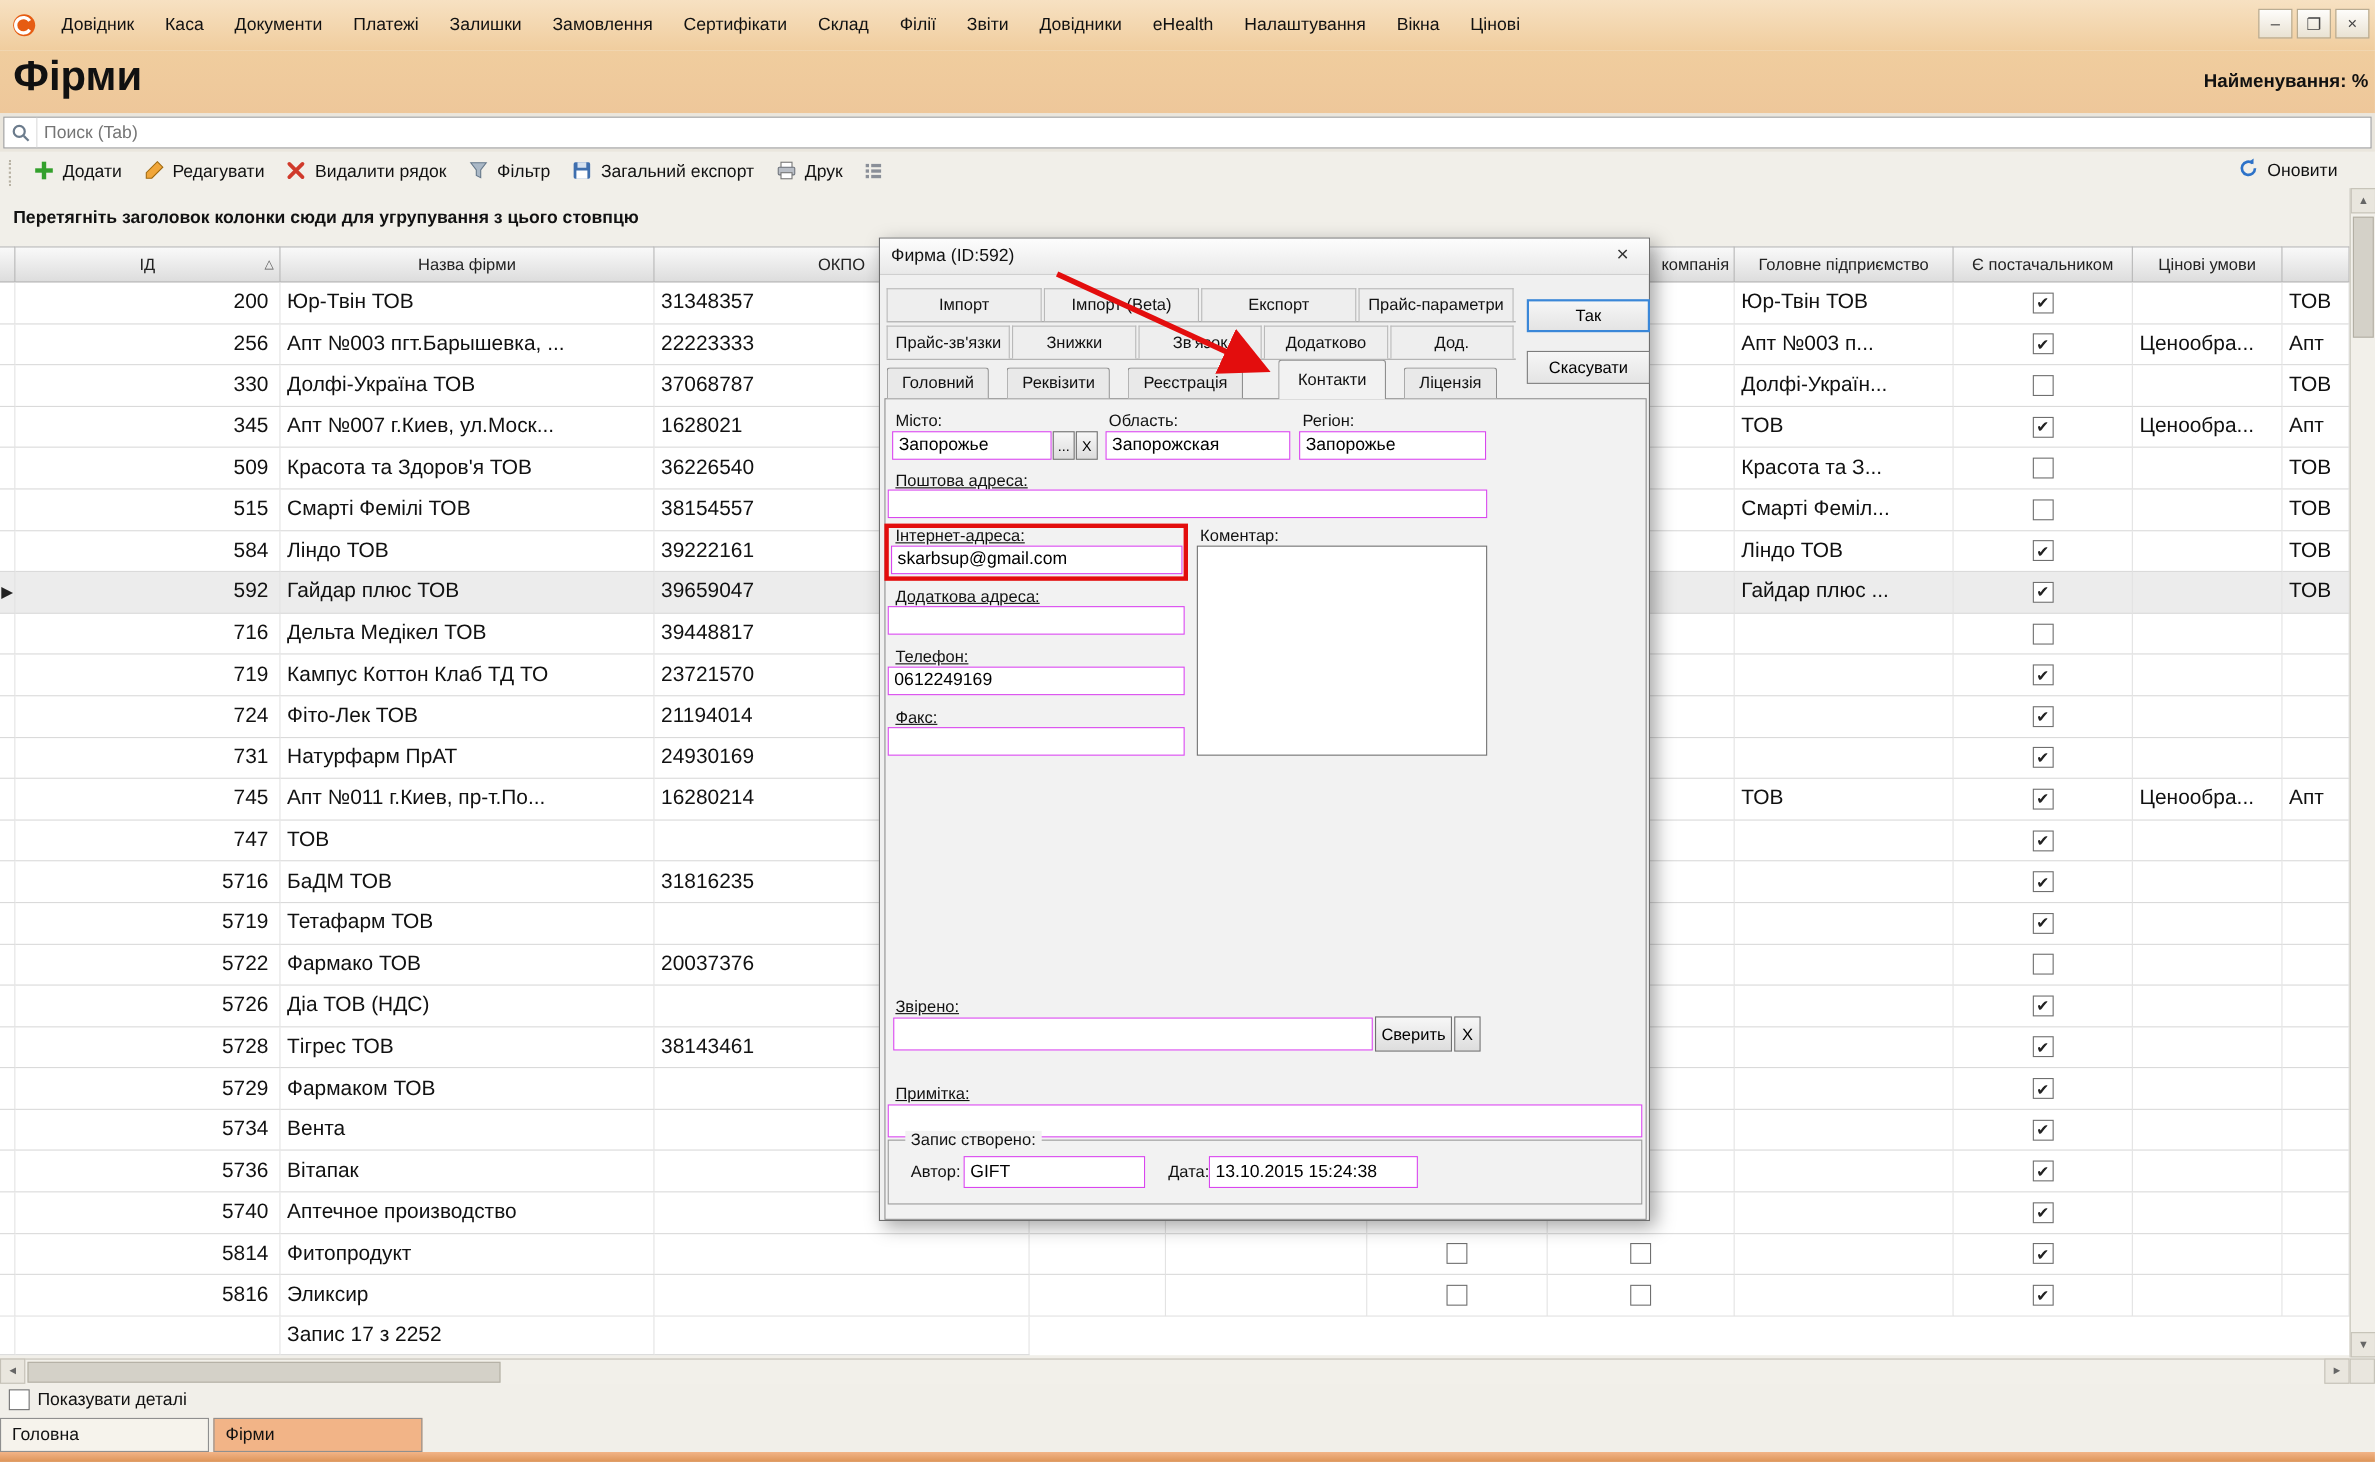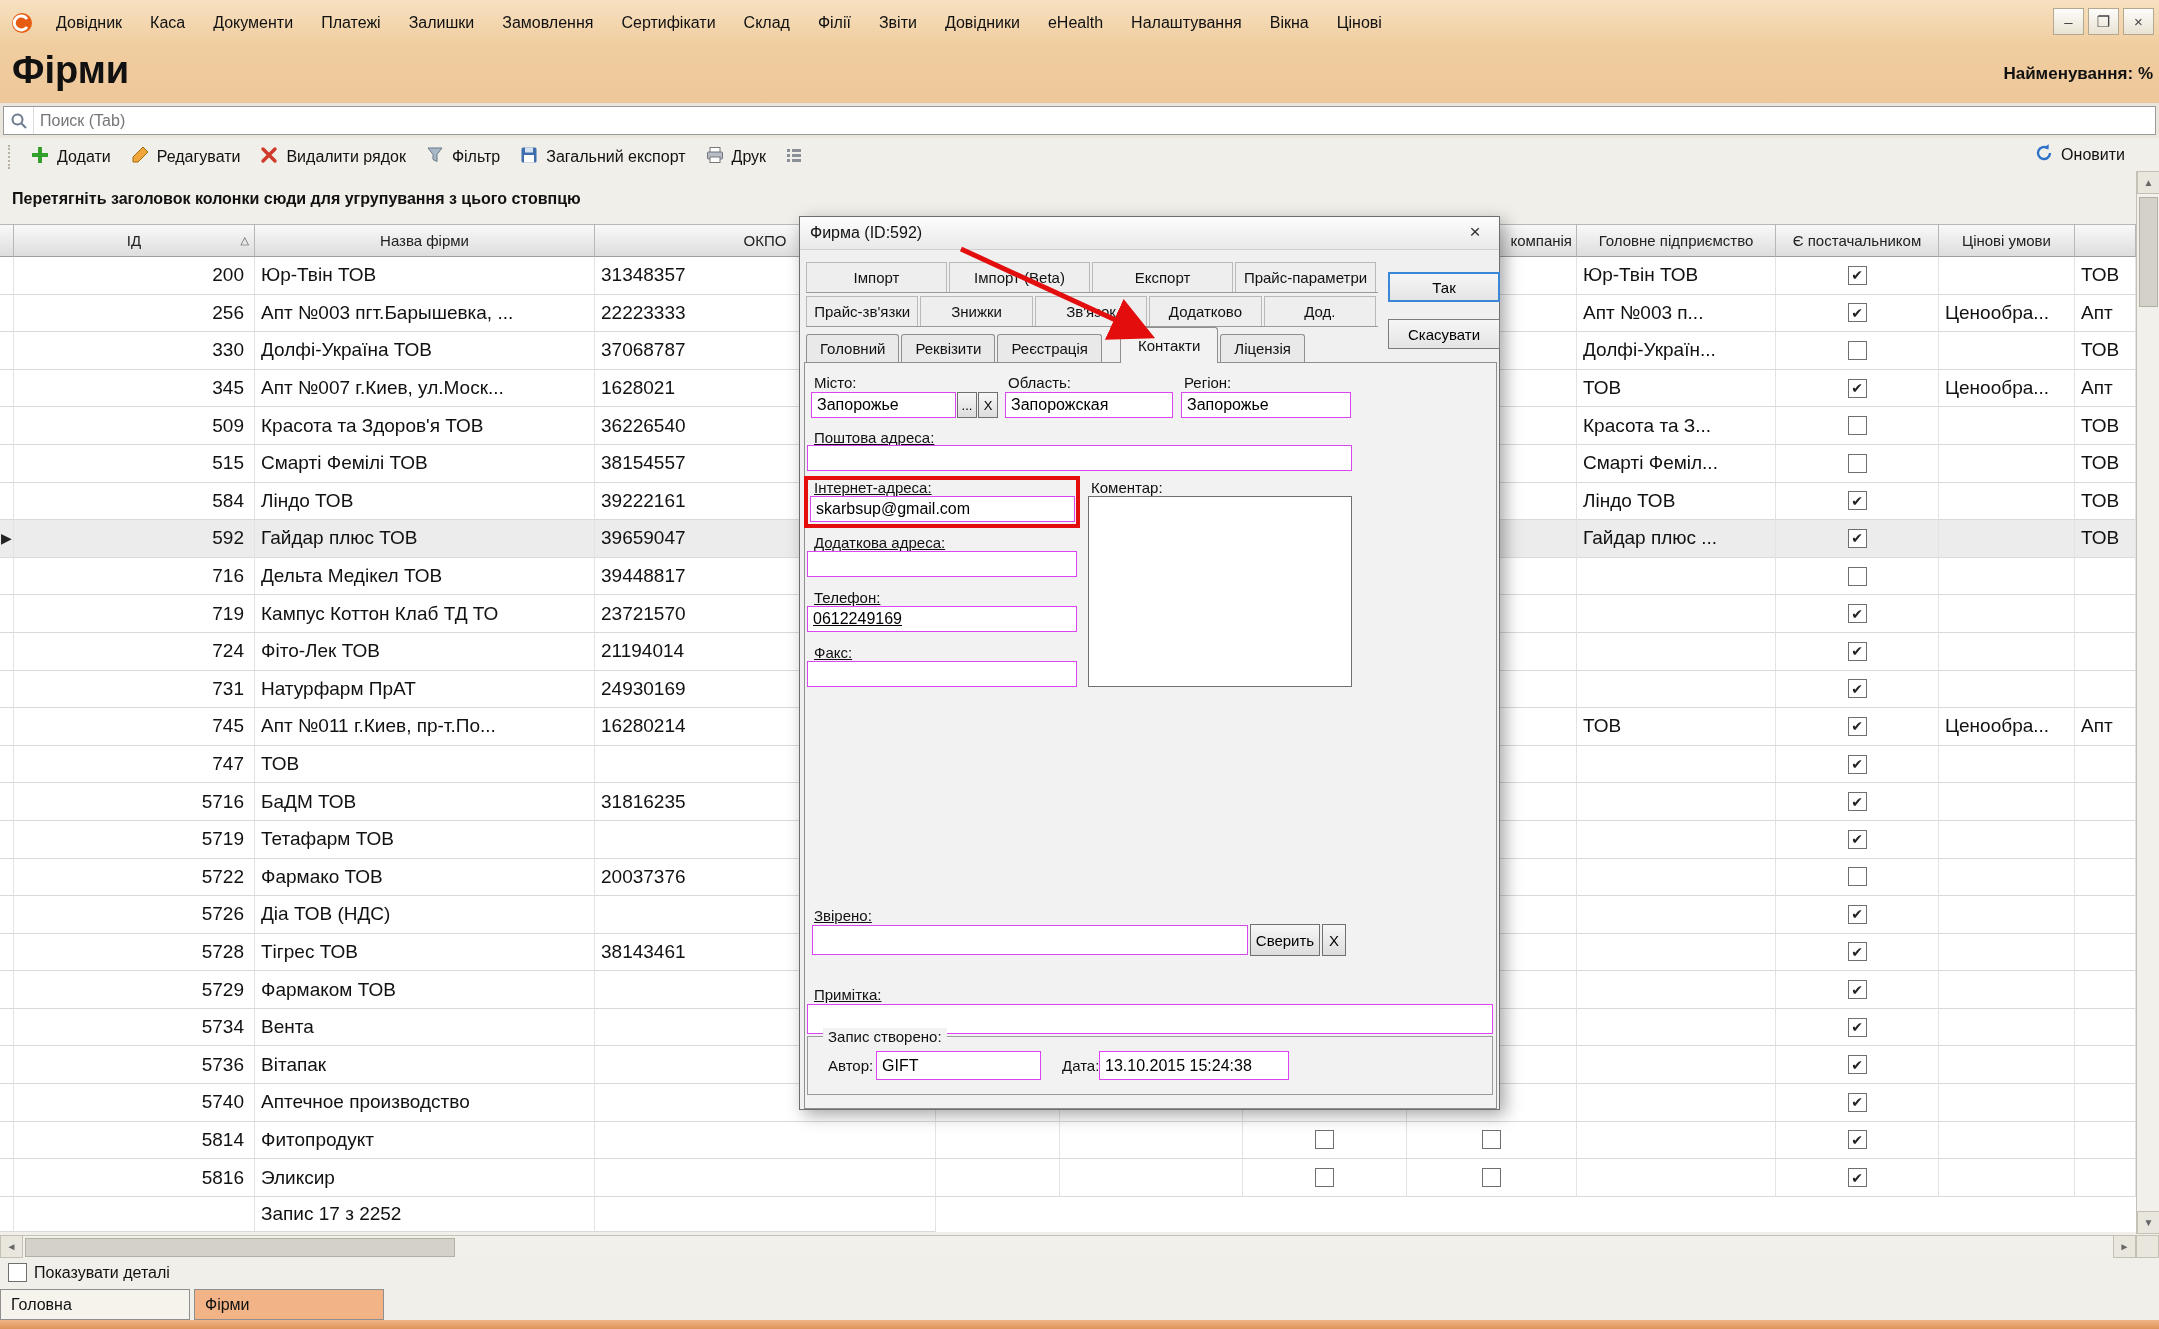--- a/index.html
+++ b/index.html
@@ -84,21 +84,21 @@
   
   .dialog{position:absolute;left:799px;top:216px;width:701px;height:894px;background:#f0f0f0;
     border:1px solid #6e6e6e;box-shadow:5px 5px 16px rgba(0,0,0,.35);z-index:20}
   .dlg-title{position:absolute;left:0;top:0;width:100%;height:33px;background:linear-gradient(#fdfdfd,#e9e9e9);
     border-bottom:1px solid #cfcfcf;display:flex;align-items:center;padding:0 10px;font-size:16px}
   .dlg-close{position:absolute;right:12px;top:4px;font-size:19px;color:#333;width:24px;text-align:center}
   .ftabs{position:absolute;left:6px;width:572px;height:31px;display:flex;border-bottom:1px solid #9a9a9a}
   .r1{top:45px}.r2{top:79px}
   .ftab{flex:1;display:flex;align-items:center;justify-content:center;font-size:15px;white-space:nowrap;
     border:1px solid #b9b9b9;border-bottom:none;margin-right:2px;background:#eeeeee}
-  .tabs3{position:absolute;left:6px;top:109px;width:580px;height:37px;display:flex;align-items:flex-end;gap:2px;z-index:3}
+  .tabs3{position:absolute;left:6px;top:109px;width:580px;height:37px;display:flex;align-items:flex-end;gap:16px;z-index:3}
   .tab3{height:28px;margin-bottom:1px;border:1px solid #8f8f8f;border-bottom:none;border-radius:3px 3px 0 0;
     background:#e9e9e9;padding:0 13px;display:flex;align-items:center;font-size:15px;white-space:nowrap}
   .tab3.active{height:36px;margin-bottom:0;margin-left:16px;background:#f2f2f2;padding:0 17px;z-index:4}
   .panel{position:absolute;left:4px;top:145px;width:693px;height:747px;border:1px solid #8f8f8f;background:#f2f2f2;z-index:1}
   .btn{position:absolute;width:112px;height:30px;font-size:15px;font-family:inherit;background:linear-gradient(#f6f6f6,#e4e4e4);z-index:5}
   .btn.ok{left:588px;top:55px;border:2px solid var(--ok-border)}
   .btn.cancel{left:588px;top:102px;border:1px solid #7c7c7c}
   .dl{position:absolute;font-size:15px;white-space:nowrap;z-index:4}
   .dl.ul{text-decoration:underline}
   .di{position:absolute;height:26px;border:1px solid #d946ef;background:#fff;font-size:16px;font-family:inherit;
@@ -735,21 +735,21 @@
   <input class="di" style="left: 10px; top: 279px; width: 265px;" value="skarbsup@gmail.com">
   <div class="red-rect"></div>
 
   <label class="dl" style="left:291px;top:262px">Коментар:</label>
   <div class="dtextarea"></div>
 
   <label class="dl ul" style="left:14px;top:317px">Додаткова адреса:</label>
   <input class="di" style="left: 7px; top: 334px; width: 270px;" value="">
 
   <label class="dl ul" style="left:14px;top:372px">Телефон:</label>
-  <input class="di" style="left: 7px; top: 389px; width: 270px; text-decoration: underline;" value="0612249169">
+  <input class="di" style="left: 7px; top: 389px; width: 270px;" value="0612249169">
 
   <label class="dl ul" style="left:14px;top:427px">Факс:</label>
   <input class="di" style="left: 7px; top: 444px; width: 270px;" value="">
 
   <label class="dl ul" style="left:14px;top:690px">Звірено:</label>
   <input class="di" style="left: 12px; top: 708px; width: 436px; height: 30px;" value="">
   <button class="vbtn" style="left:450px;top:707px;width:70px;height:32px">Сверить</button>
   <button class="vbtn" style="left:522px;top:707px;width:24px;height:32px">X</button>
 
   <label class="dl ul" style="left:14px;top:769px">Примітка:</label>

